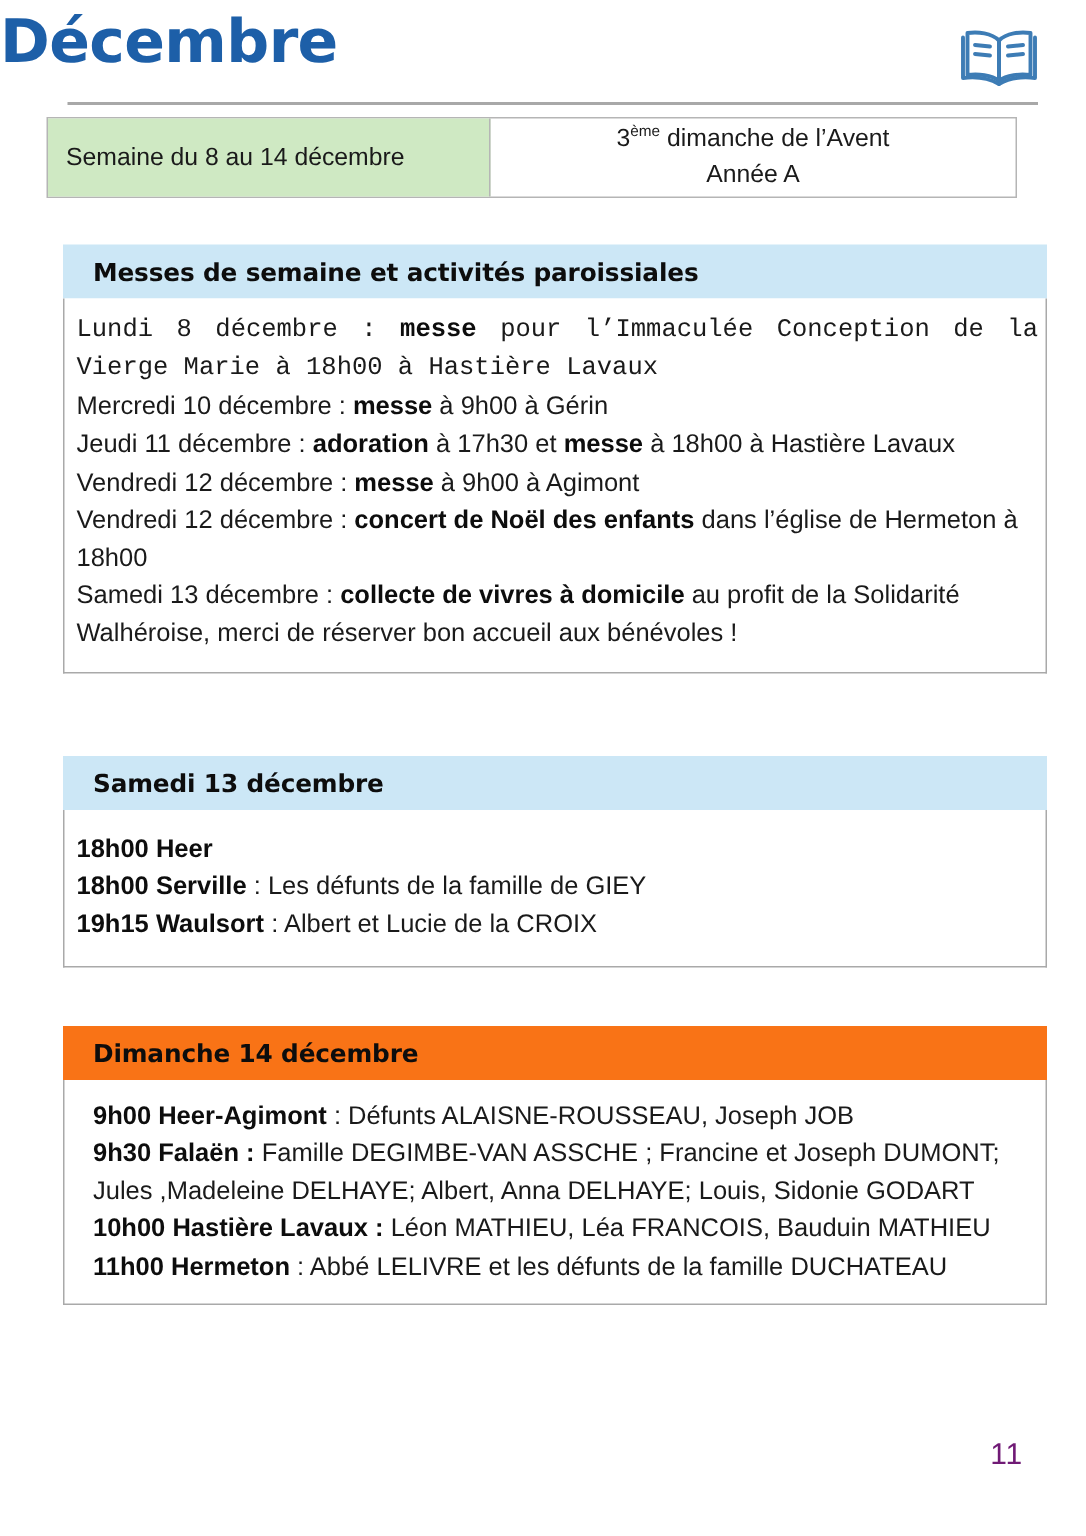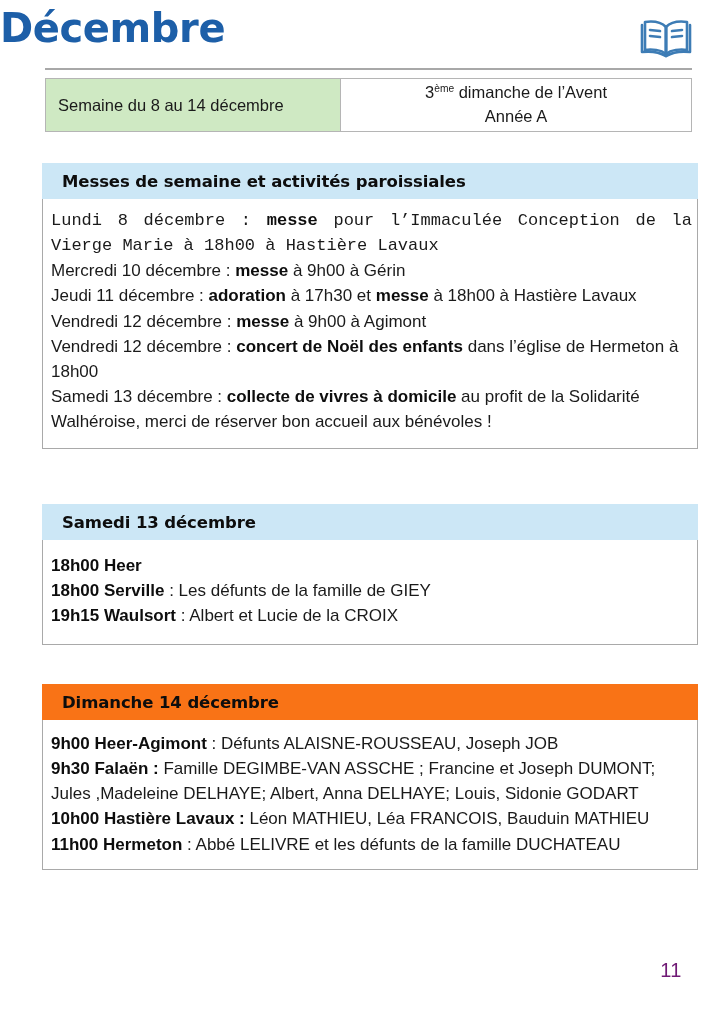--- a/index.html
+++ b/index.html
@@ -54,21 +54,21 @@
     left: 45px;
     right: 32px;
     top: 68px;
     height: 2px;
     background: #a8a8a8;
   }
 
   
   .week-banner {
     position: absolute;
-    left: 45px;
+    left: 31px;
     top: 78px;
     width: 647px;
     height: 54px;
     display: flex;
     box-sizing: border-box;
     border: 1px solid #b5b5b5;
     background: #ffffff;
   }
   .week-cell {
     width: 295px;
@@ -143,21 +143,21 @@
   }
 
   
   #section-weekday { top: 163px; }
   #section-weekday .section-body { padding: 9px 5px 14px 8px; }
 
   #section-saturday { top: 504px; }
   #section-saturday .section-body { padding: 13px 6px 16px 8px; }
 
   #section-sunday { top: 684px; }
-  #section-sunday .section-body { padding: 11px 4px 12px 8px; }
+  #section-sunday .section-body { padding: 11px 4px 12px 19px; }
 
   
   .page-number {
     position: absolute;
     right: 42px;
     bottom: 42px;
     font-size: 20px;
     color: #701a75;
     letter-spacing: 0.5px;
   }

